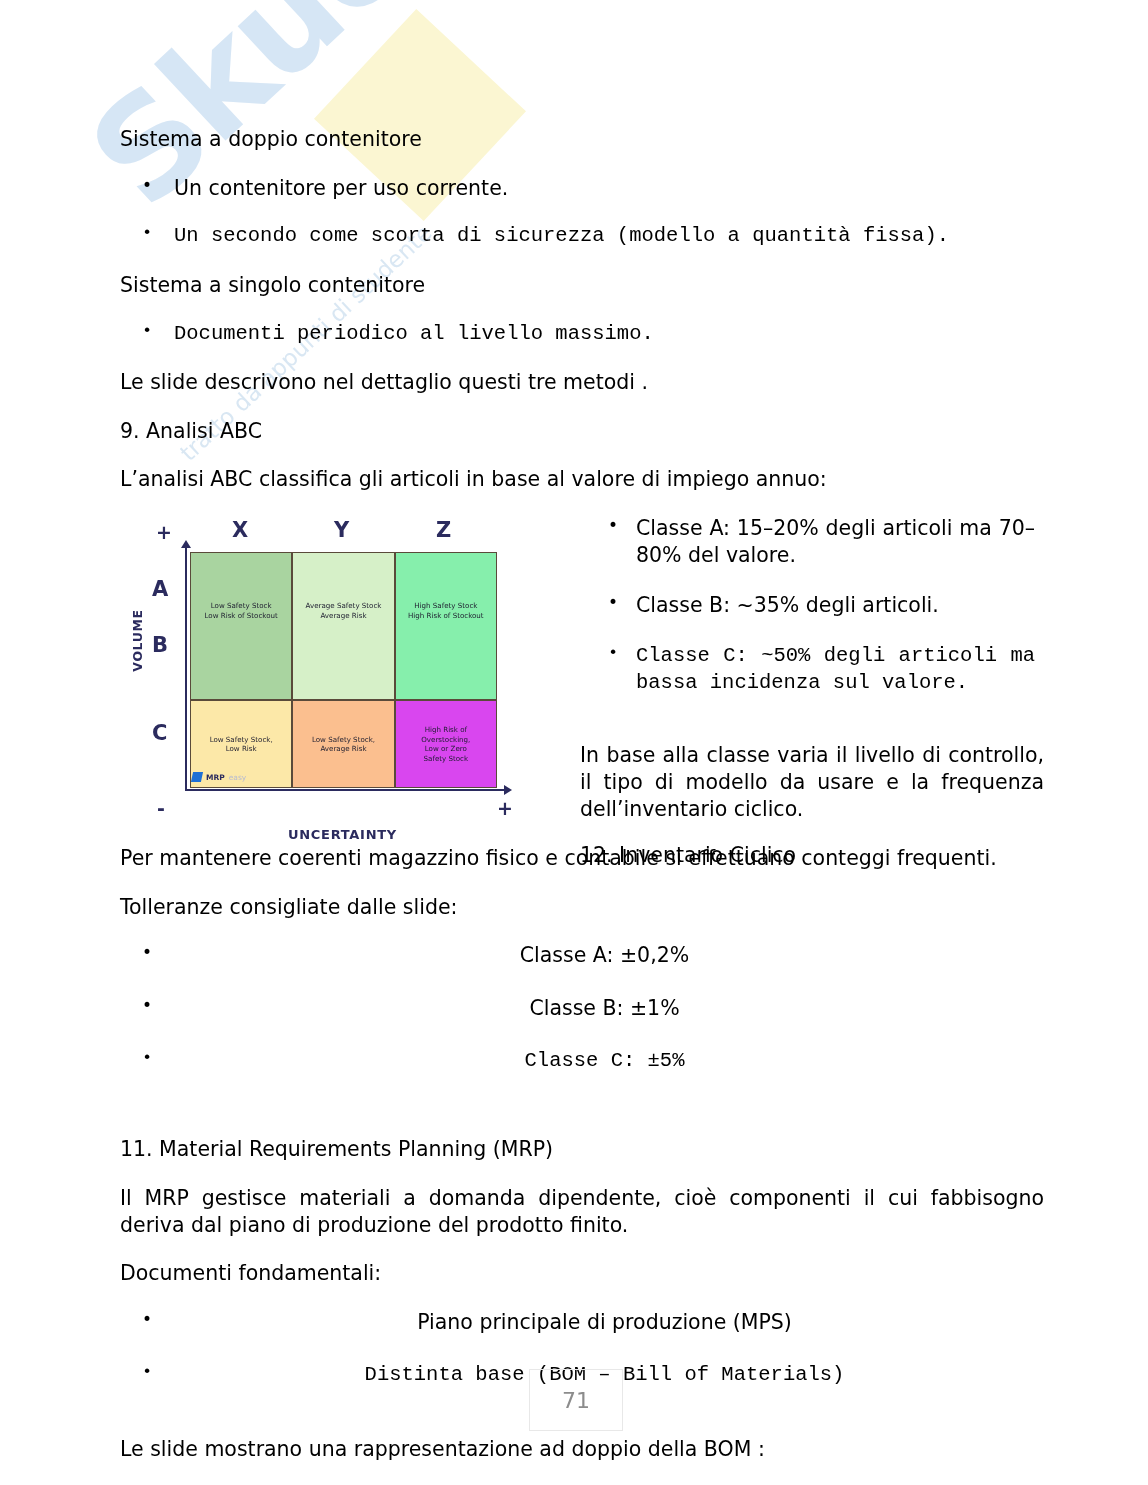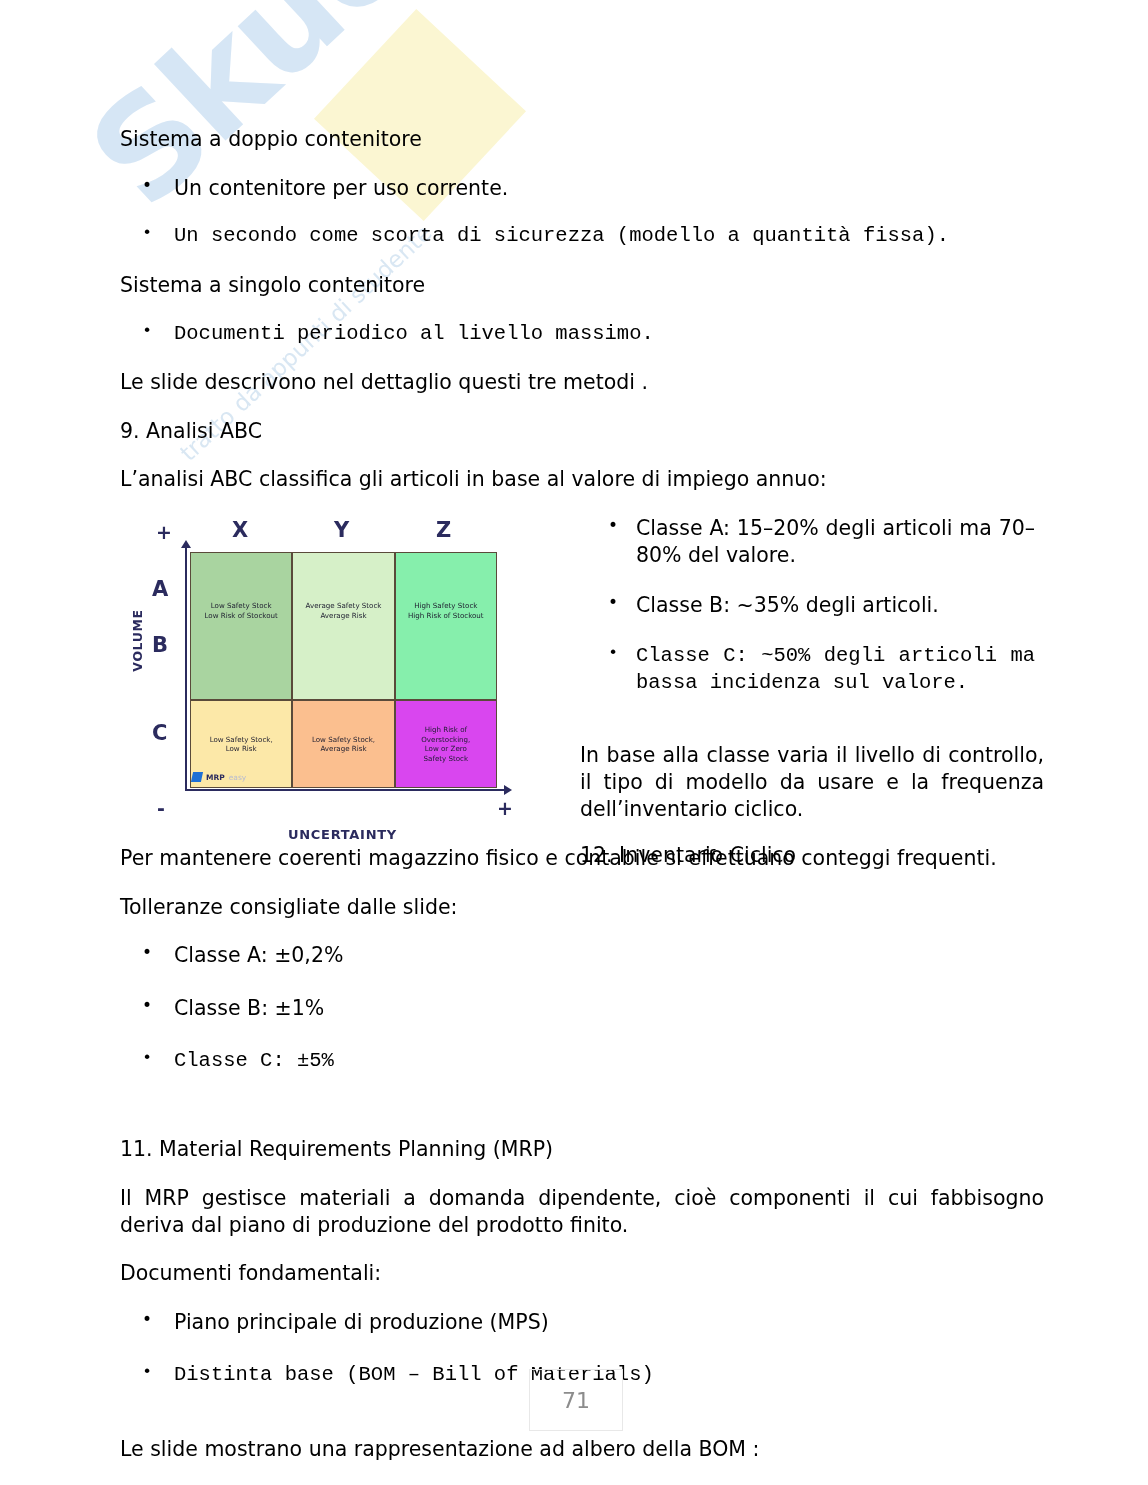--- a/index.html
+++ b/index.html
@@ -88,21 +88,21 @@
     padding-left: 70px;
   }
   ul.bullets li:last-child { padding-bottom: 0; font-family: Liberation Mono, monospace; }
   ul.bullets li::before {
     content: "\2022";
     position: absolute;
     left: 38px;
     top: -1px;
     font-size: 17px;
   }
-  ul.bullets.tight li { padding-bottom: 26px; }
+  ul.bullets.tight li { padding-bottom: 26px; text-align: center; }
 
   
   .split {
     position: relative;
     width: 940px;
   }
   .split .left {
     position: absolute;
     left: 0; top: 0;
     width: 420px;
@@ -398,21 +398,21 @@
 
     <p class="para just">Il MRP gestisce materiali a domanda dipendente, cioè componenti il cui fabbisogno deriva dal piano di produzione del prodotto finito.</p>
 
     <p class="para">Documenti fondamentali:</p>
 
     <ul class="bullets tight">
       <li>Piano principale di produzione (MPS)</li>
       <li>Distinta base (BOM – Bill of Materials)</li>
     </ul>
 
-    <p class="para">Le slide mostrano una rappresentazione ad albero della BOM :</p>
+    <p class="para">Le slide mostrano una rappresentazione ad doppio della BOM :</p>
 
   </div>
 
   <div class="footer-box">
     <span>71</span>
   </div>
 
 </div>
 
 </body></html>

